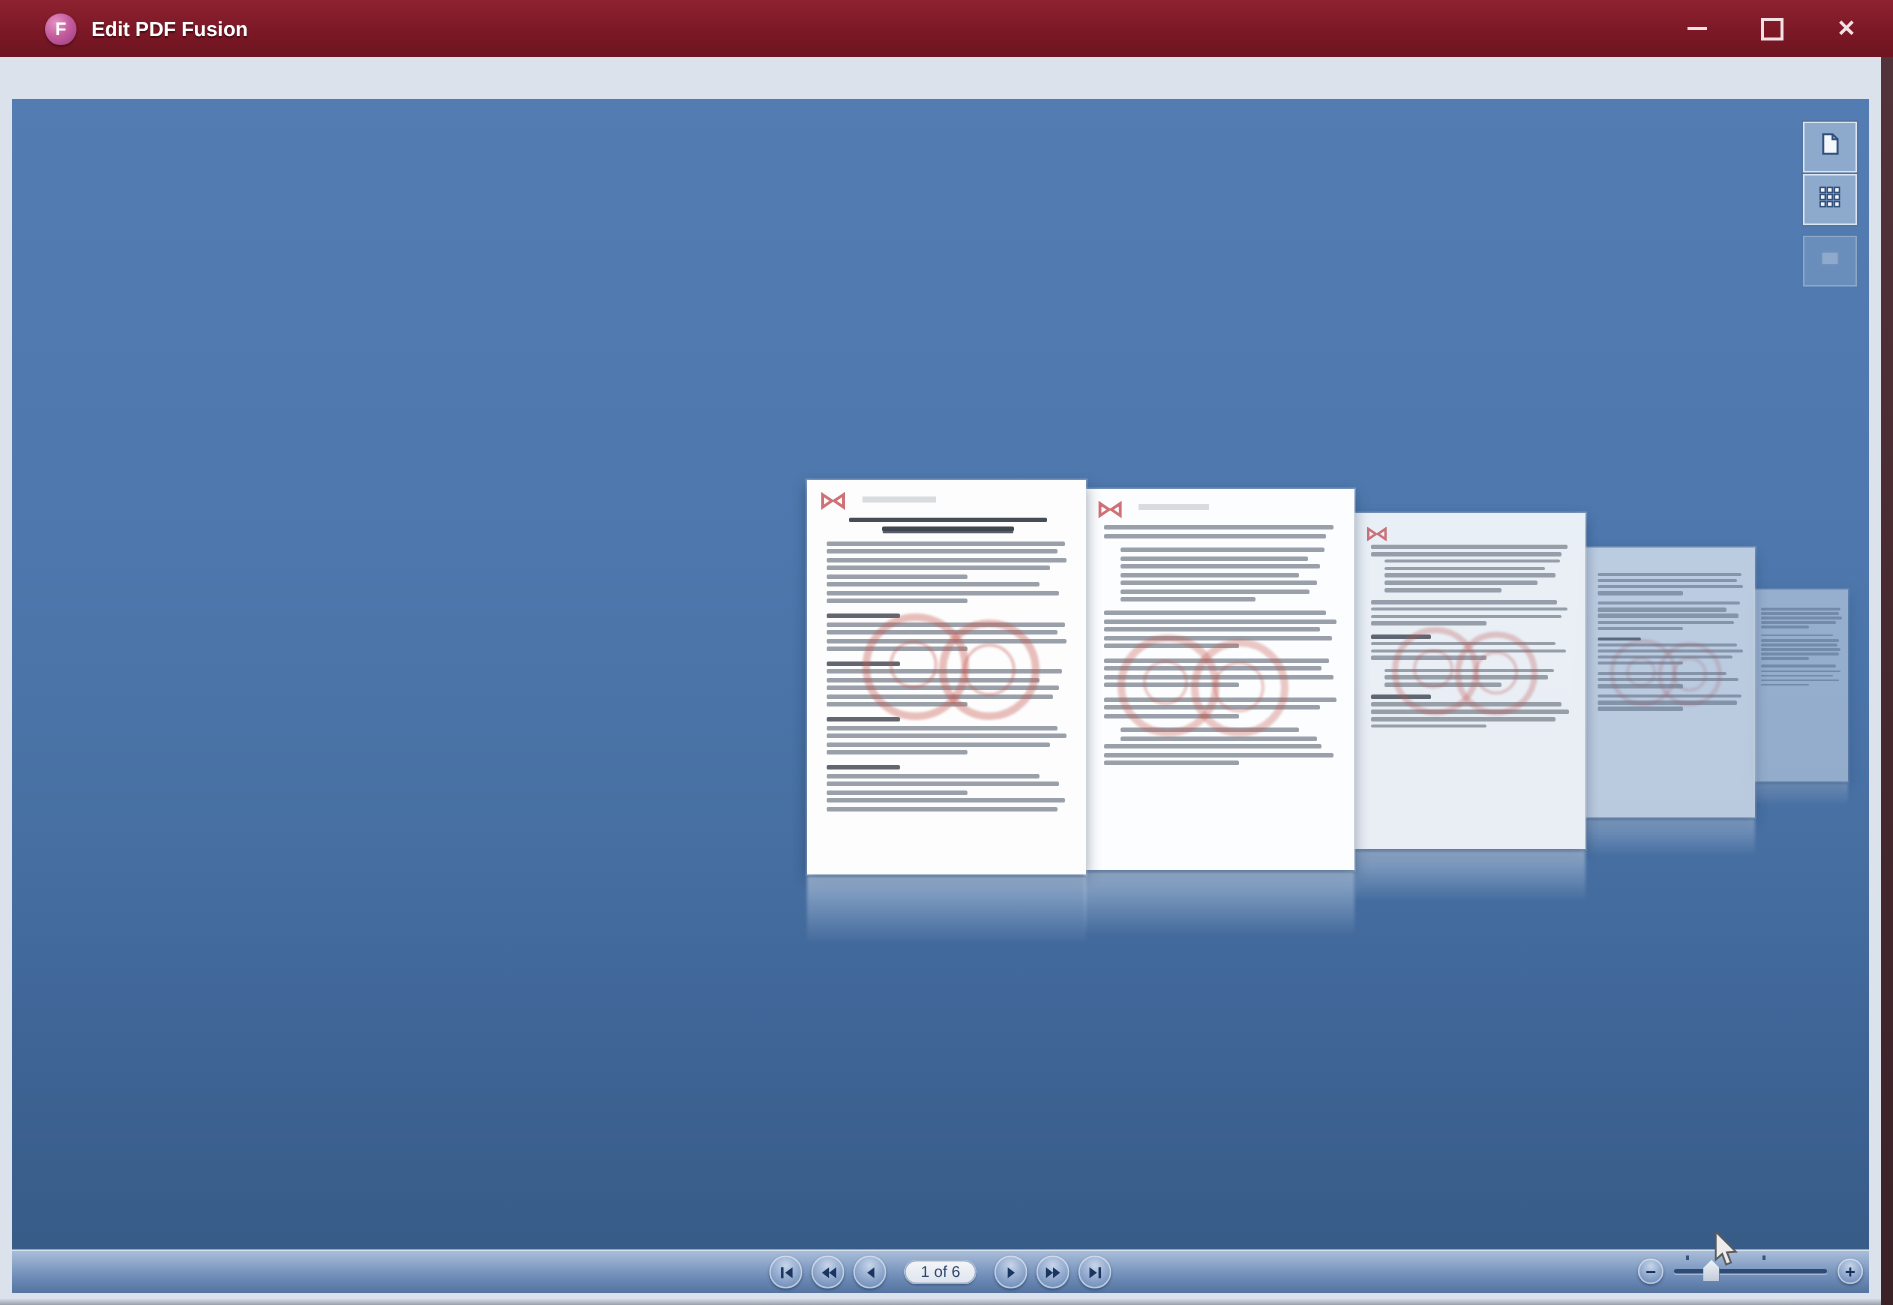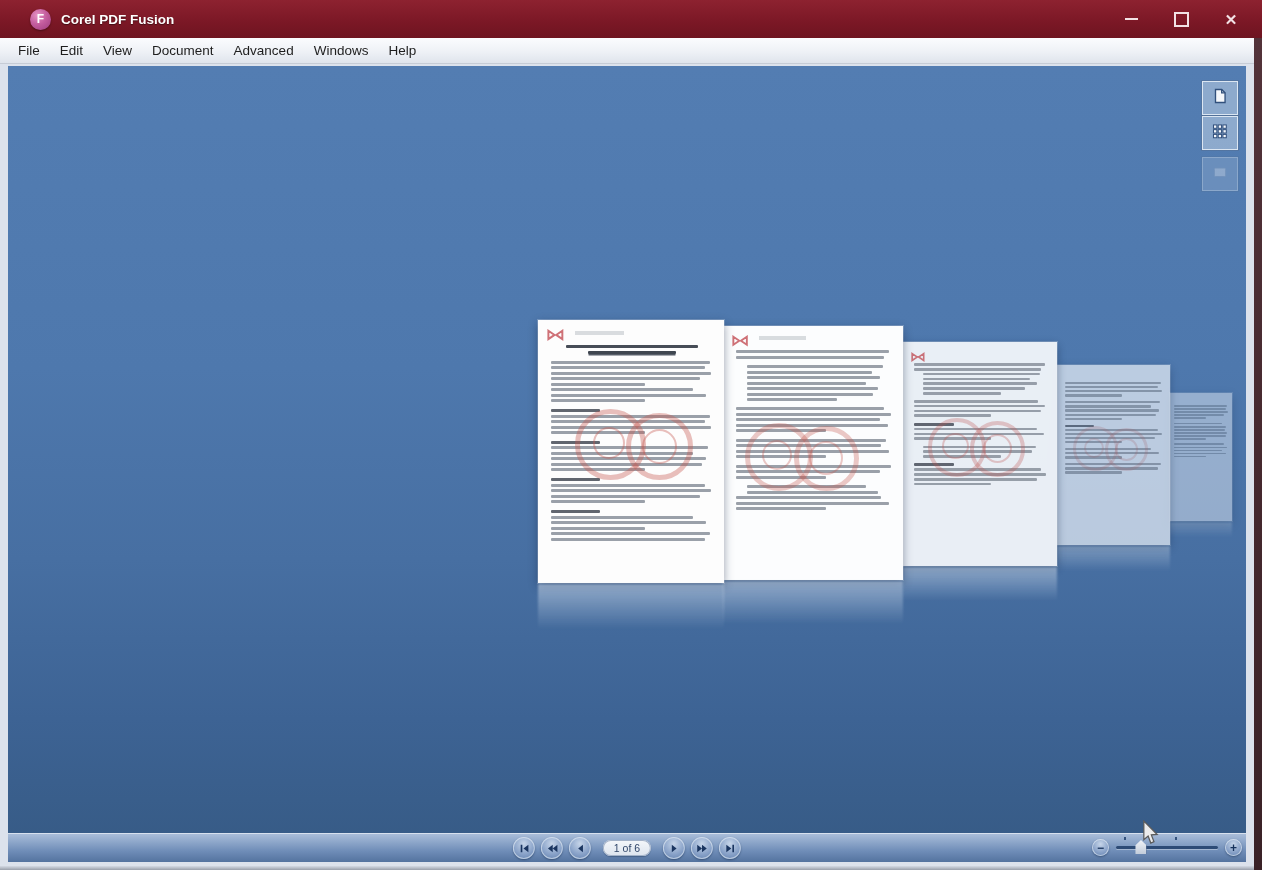--- a/index.html
+++ b/index.html
@@ -92,43 +92,34 @@
 </style>
 </head>
 <body>
 
 <div class="window">
 
   <div class="titlebar">
     <div class="app-icon">
       <span>F</span>
     </div>
-    <div class="app-title">Corel PDF Fusion</div>
+    <div class="app-title">Edit PDF Fusion</div>
     <div class="win-controls">
         <div class="win-btn">
           <div class="glyph-min"></div>
         </div>
         <div class="win-btn">
           <div class="glyph-max"></div>
         </div>
         <div class="win-btn">
           <div class="glyph-close">✕</div>
         </div>
       </div>
   </div>
 
-  <div class="menubar">
-      <span class="menu-item">File</span>
-      <span class="menu-item">Edit</span>
-      <span class="menu-item">View</span>
-      <span class="menu-item">Document</span>
-      <span class="menu-item">Advanced</span>
-      <span class="menu-item">Windows</span>
-      <span class="menu-item">Help</span>
-    </div>
 
   <div class="canvas">
     <div class="view-modes">
         <div class="vm-btn">
           <span><svg viewBox="0 0 16 16" width="18" height="18">
               <path d="M4 2.2h5.5l3 3v8.6H4z" fill="#f4f7fb" stroke="#31507c" stroke-width="1.2"></path>
               <path d="M9.5 2.2v3h3" fill="none" stroke="#31507c" stroke-width="1.2"></path>
             </svg></span>
         </div>
         <div class="vm-btn">

